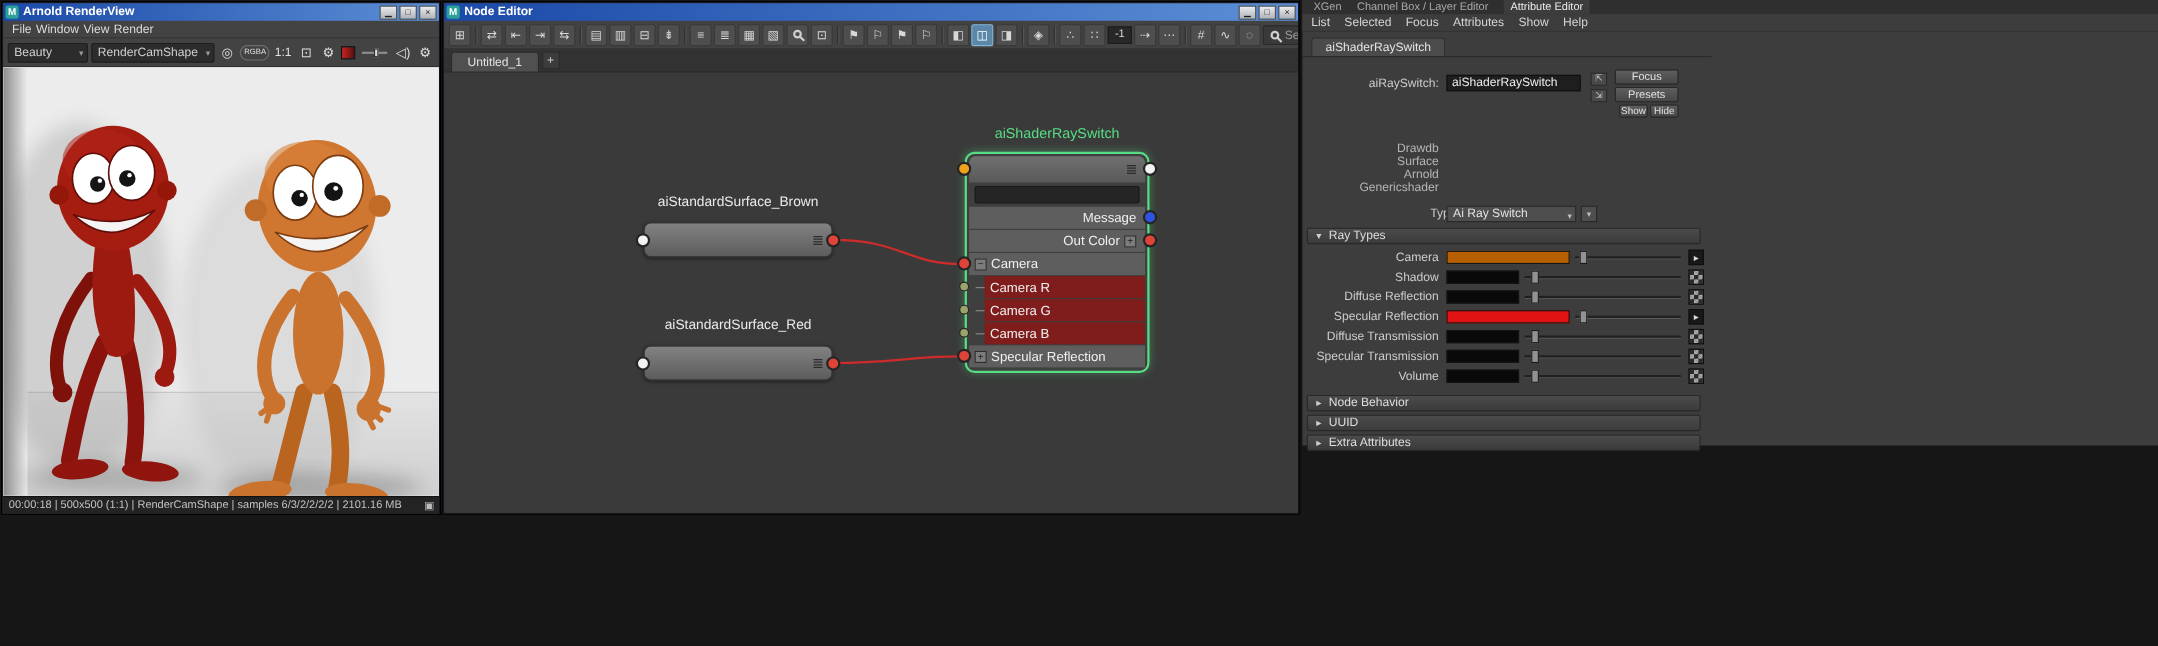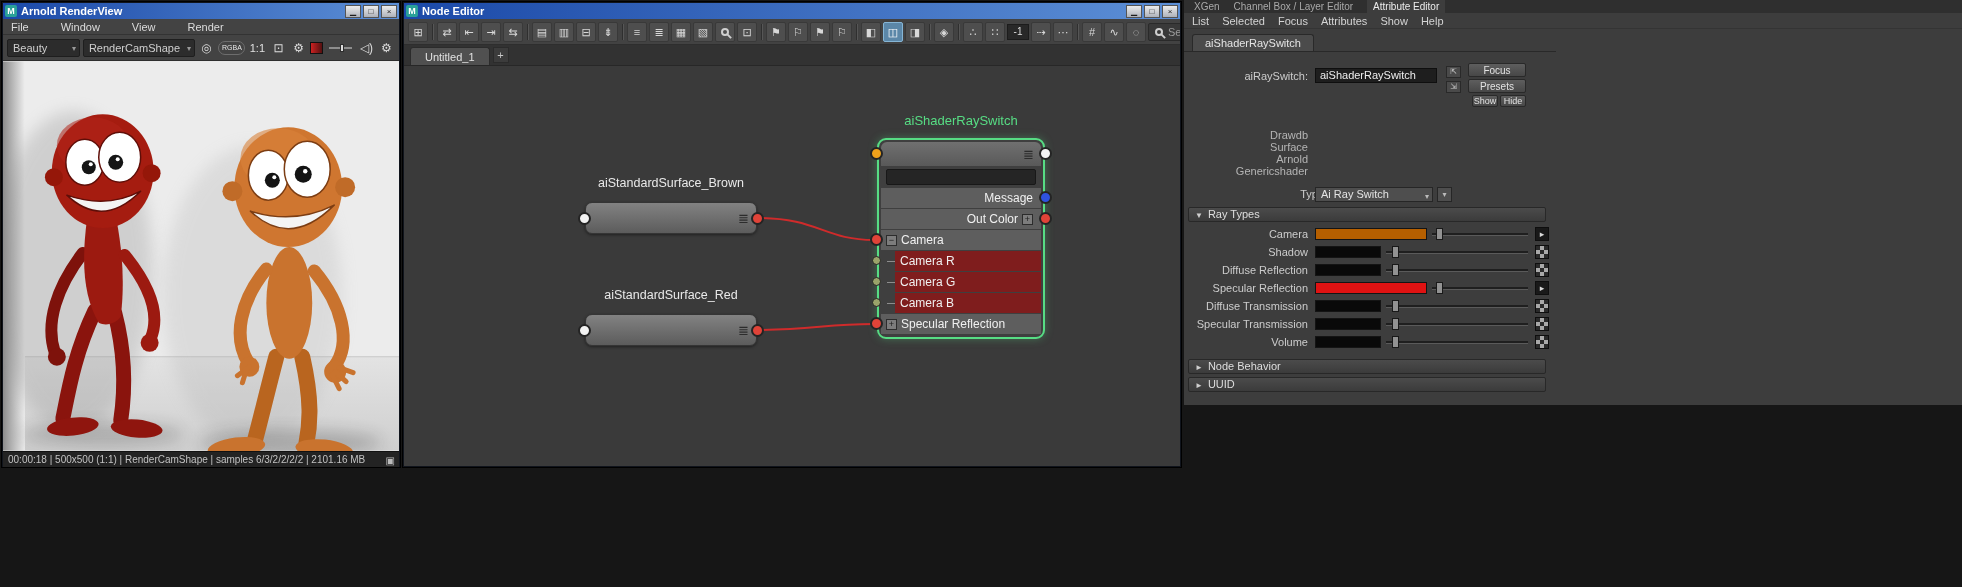--- a/index.html
+++ b/index.html
@@ -8,21 +8,21 @@
 
   
   .win{position:absolute;top:2px;height:465px;background:#404040;border:1px solid #10141c;box-shadow:0 0 0 1px #000;}
   .rv{left:2px;width:398px;}
   .ne{left:403px;width:778px;}
   .titlebar{display:flex;align-items:center;height:16px;background:linear-gradient(90deg,var(--titlebar-a,#1b49a8),var(--titlebar-b,#5c8fd6));}
   .wicon{width:12px;height:12px;margin-left:2px;background:#2aa198;color:#fff;font-size:9px;font-weight:bold;line-height:12px;text-align:center;border-radius:2px;}
   .wtitle{flex:1;font-size:11px;font-weight:bold;color:#fff;padding-left:4px;white-space:nowrap;overflow:hidden;}
   .wbtns{display:flex;margin-right:2px;}
   .wbtn{width:16px;height:13px;margin-left:2px;background:linear-gradient(#ececec,#aeb2ba);border:1px solid #545454;color:#1d1d1d;font-size:8px;line-height:11px;text-align:center;}
-  .menubar{display:flex;align-items:center;gap:32px;height:16px;background:#434343;border-bottom:1px solid #333;padding-left:8px;}
+  .menubar{display:flex;align-items:center;gap:4px;height:16px;background:#434343;border-bottom:1px solid #333;padding-left:8px;}
   .menu{font-size:11px;color:#dcdcdc;}
 
   
   .rvtoolbar{display:flex;align-items:center;gap:3px;height:26px;background:#434343;border-bottom:1px solid #2e2e2e;padding:0 4px;overflow:hidden;}
   .combo{position:relative;height:18px;background:#2c2c2c;border:1px solid #1e1e1e;border-radius:2px;color:#cfcfcf;font-size:11px;line-height:16px;padding:0 14px 0 5px;white-space:nowrap;}
   .combo .caret{position:absolute;right:3px;top:1px;font-size:8px;color:#999;}
   .combo.aov{width:76px;}
   .combo.cam{width:116px;}
   .rvi{min-width:17px;height:18px;color:#dcdcdc;font-size:12px;line-height:18px;text-align:center;}
   .rvi.rgba{font-size:7px;height:14px;line-height:12px;border:1px solid #6d6d6d;border-radius:8px;padding:0 3px;color:#e5e5e5;}
@@ -467,15 +467,18 @@
           </span>
         <span class="mapbtn checker"></span>
       </div>
 
       <div class="sec" style="top:348px">
         <span class="secarrow">►</span><span>UUID</span>
       </div>
       <div class="sec" style="top:330px">
         <span class="secarrow">►</span><span>Node Behavior</span>
       </div>
+      <div class="sec" style="top:366px">
+        <span class="secarrow">►</span><span>Extra Attributes</span>
+      </div>
     </div>
   </section>
 </div>
 
 </body></html>

